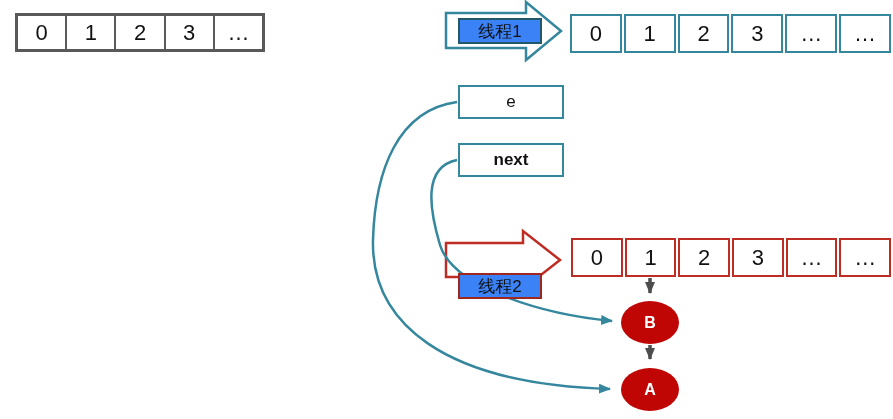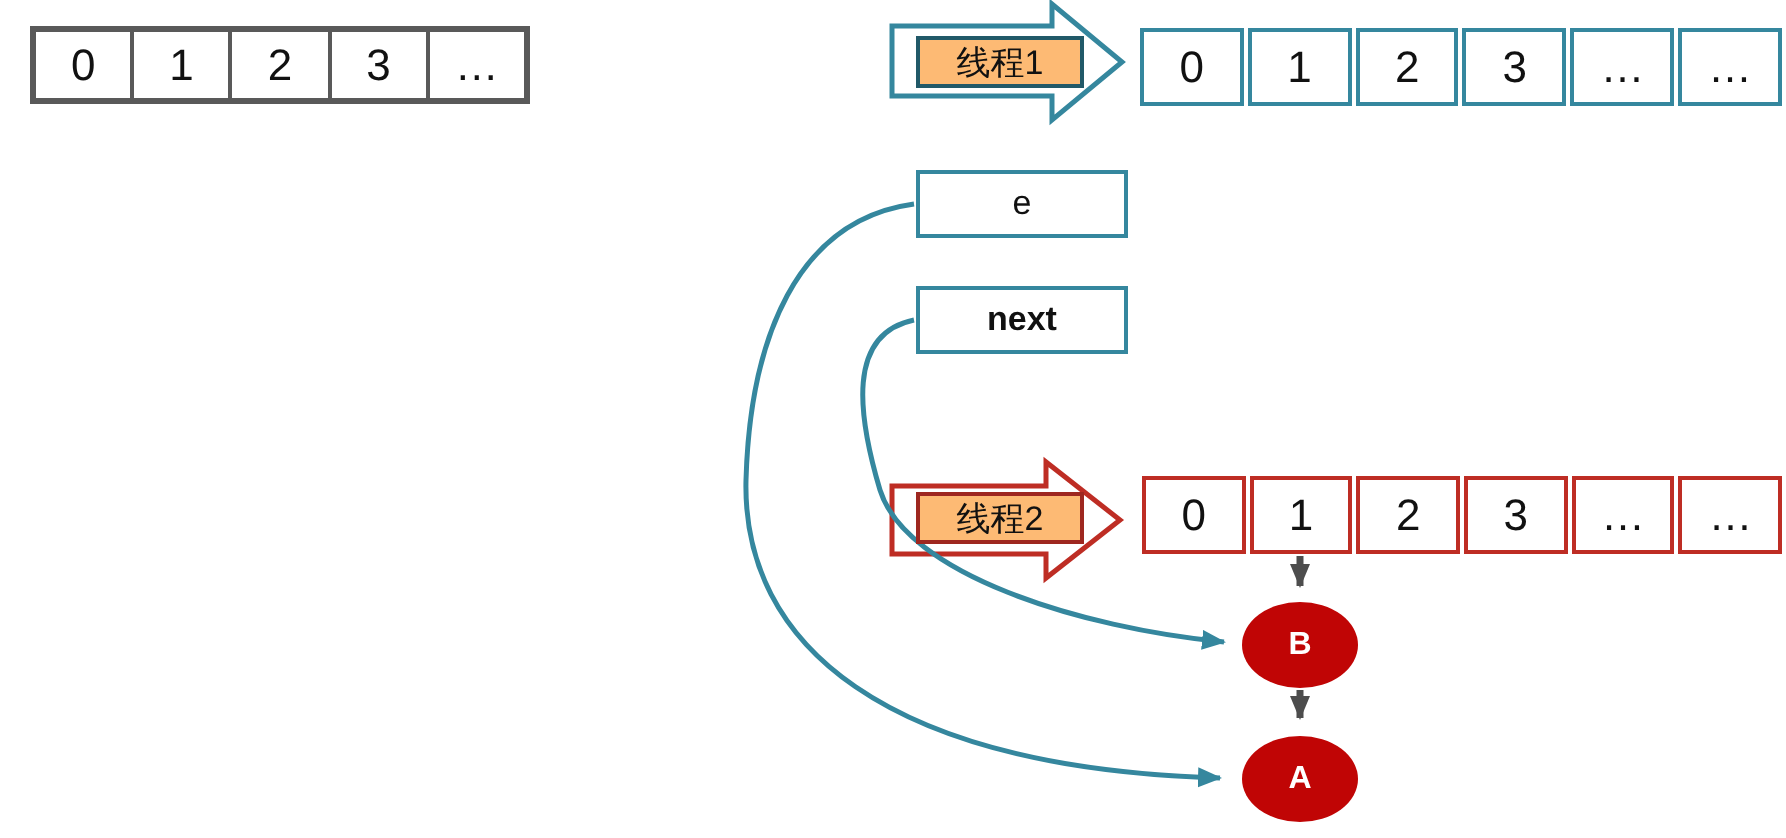--- a/index.html
+++ b/index.html
@@ -24,24 +24,24 @@
   .cell-array{display:flex;gap:2px;}
   .cell-array .cell{
     flex:1;display:flex;align-items:center;justify-content:center;
     background:#fff;font-size:22px;box-sizing:border-box;
   }
   .cell-array.teal .cell{border:2.5px solid var(--teal,#35879E);}
   .cell-array.red  .cell{border:2.5px solid var(--red,#BE2D24);}
 
   .label-box{
     display:flex;align-items:center;justify-content:center;
-    background:#fdba74;font-size:17px;
+    background:#3b82f6;font-size:17px;
   }
   .thread-label-1{border:2px solid var(--teal_dark,#215968);}
-  .thread-label-2{border:2px solid var(--red_dark,#9E2720);}
+  .thread-label-2{border:2px solid var(--red_dark,#9E2720);margin-top:27px;}
 
   .ptr-box{
     display:flex;align-items:center;justify-content:center;
     background:#fff;border:2.5px solid var(--teal,#35879E);font-size:17px;
   }
 
   .node{
     display:flex;align-items:center;justify-content:center;
     border-radius:50%;background:var(--node_red,#C00505);
     color:#fff;font-size:16px;font-weight:bold;

